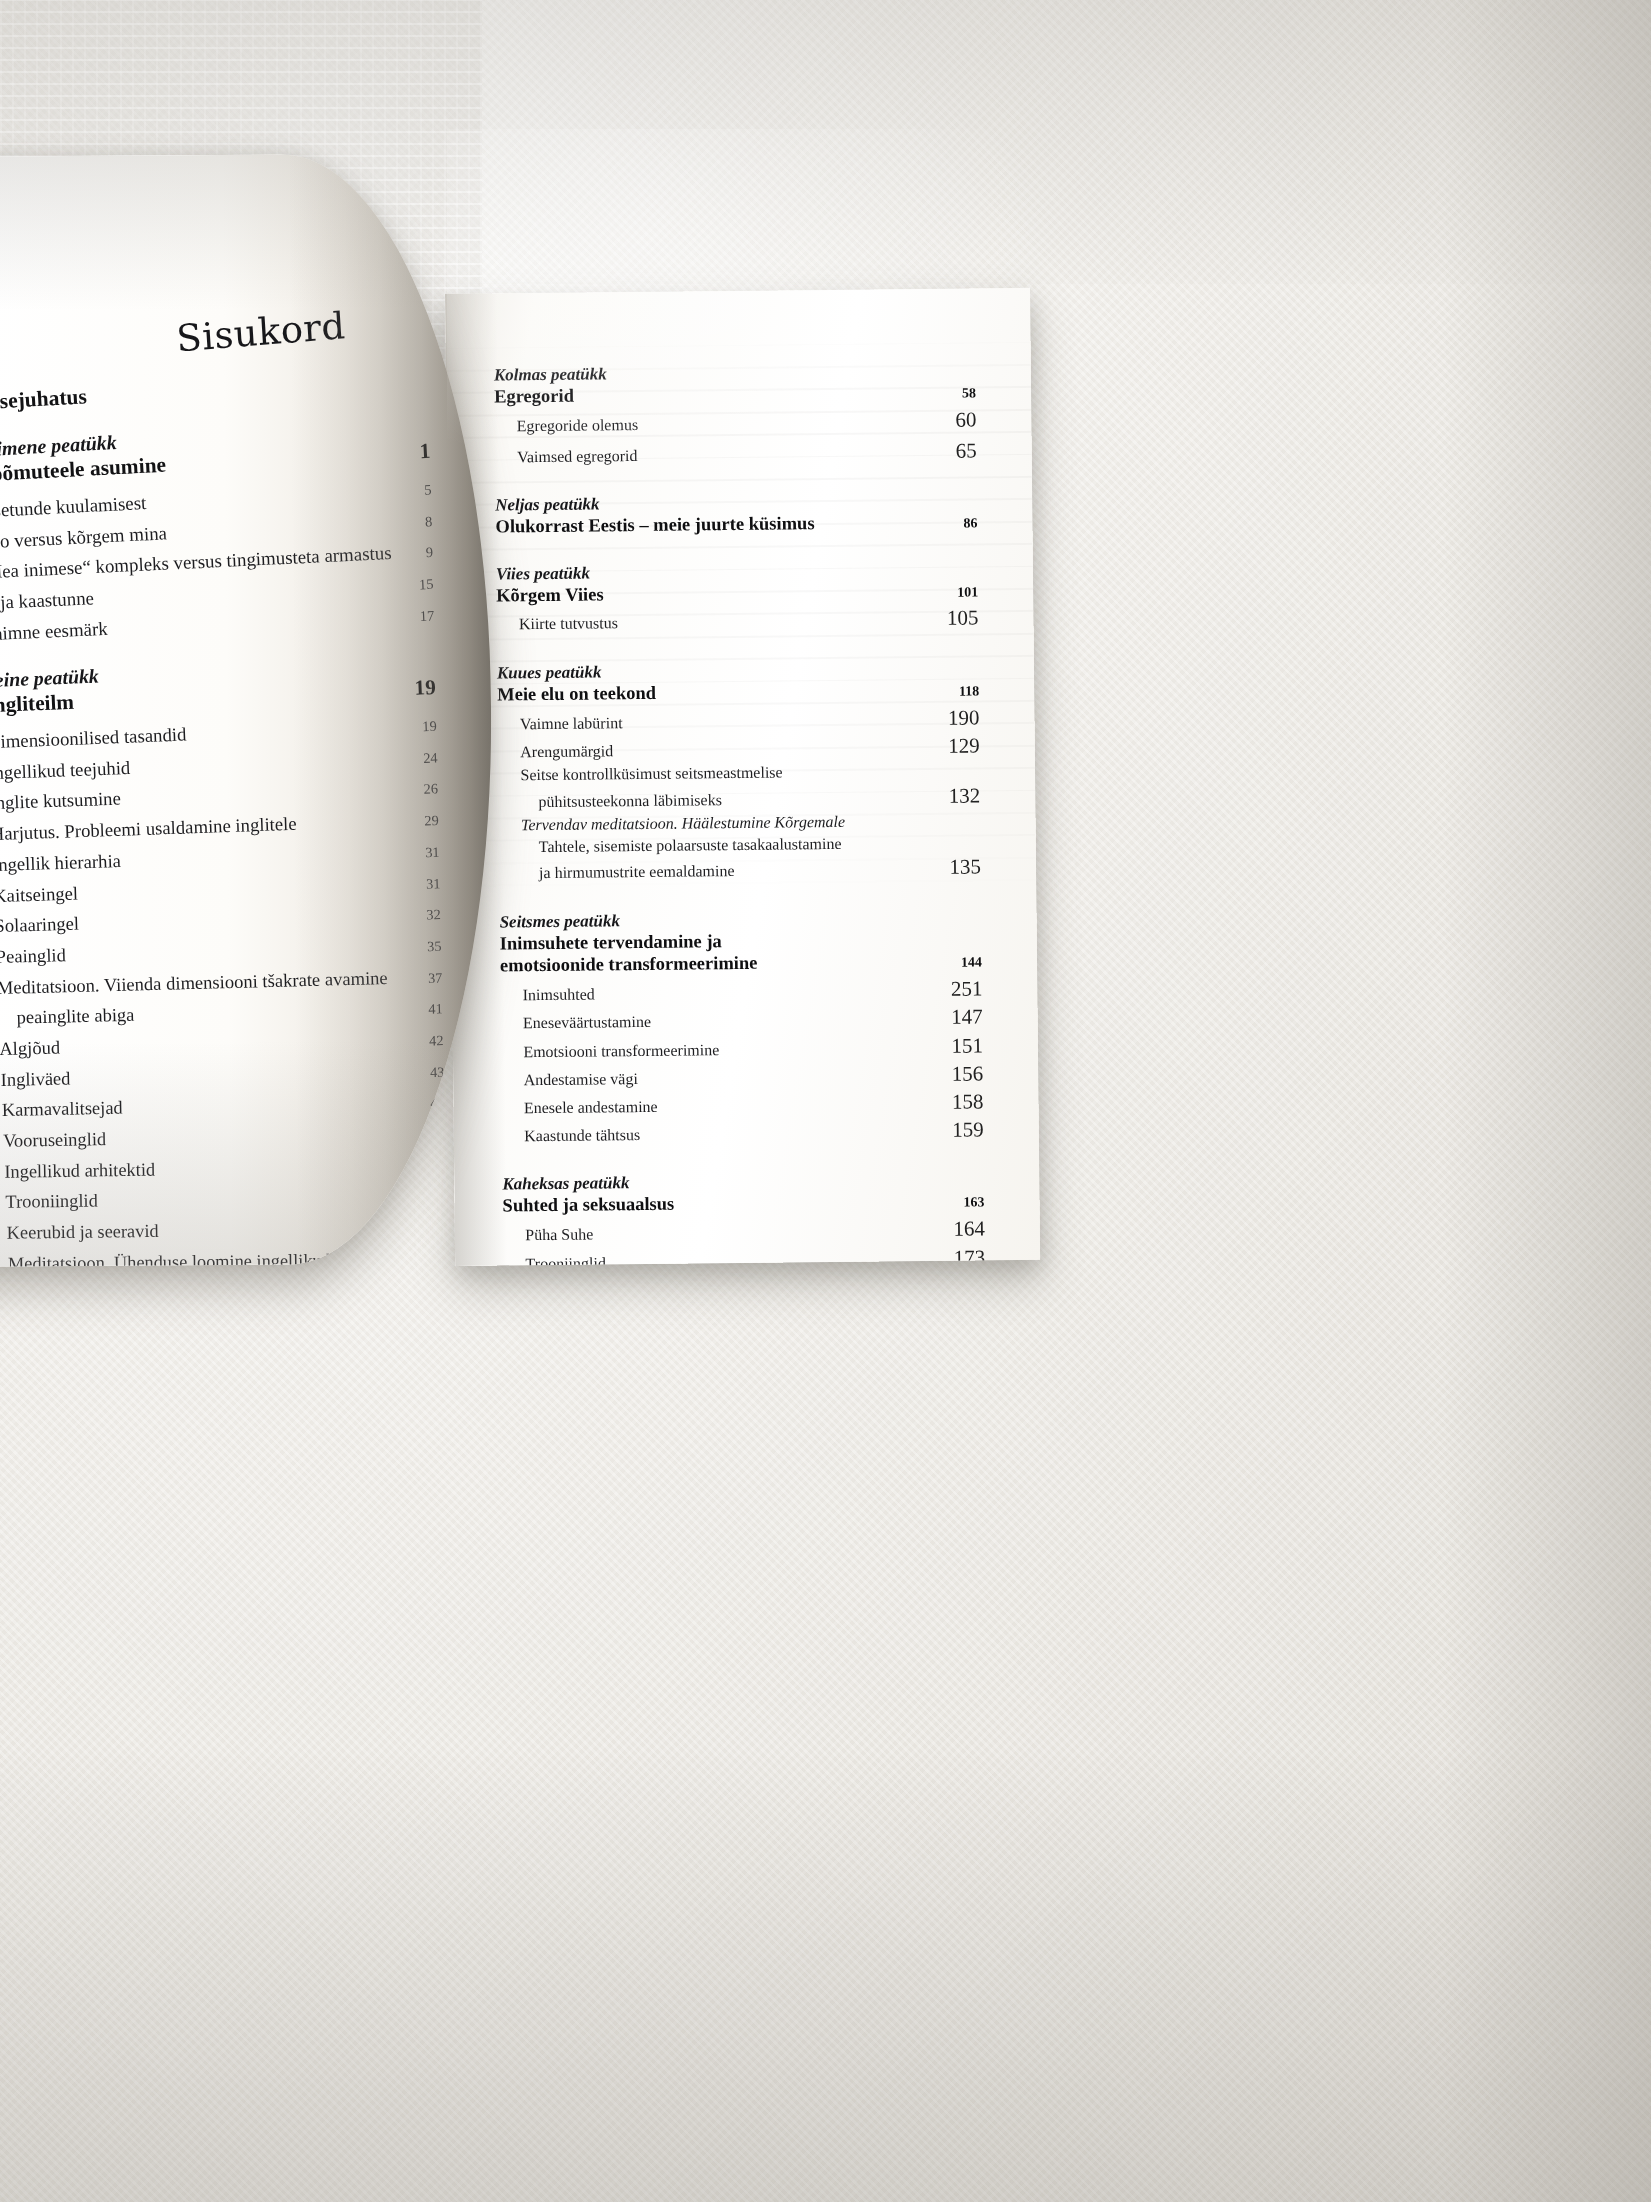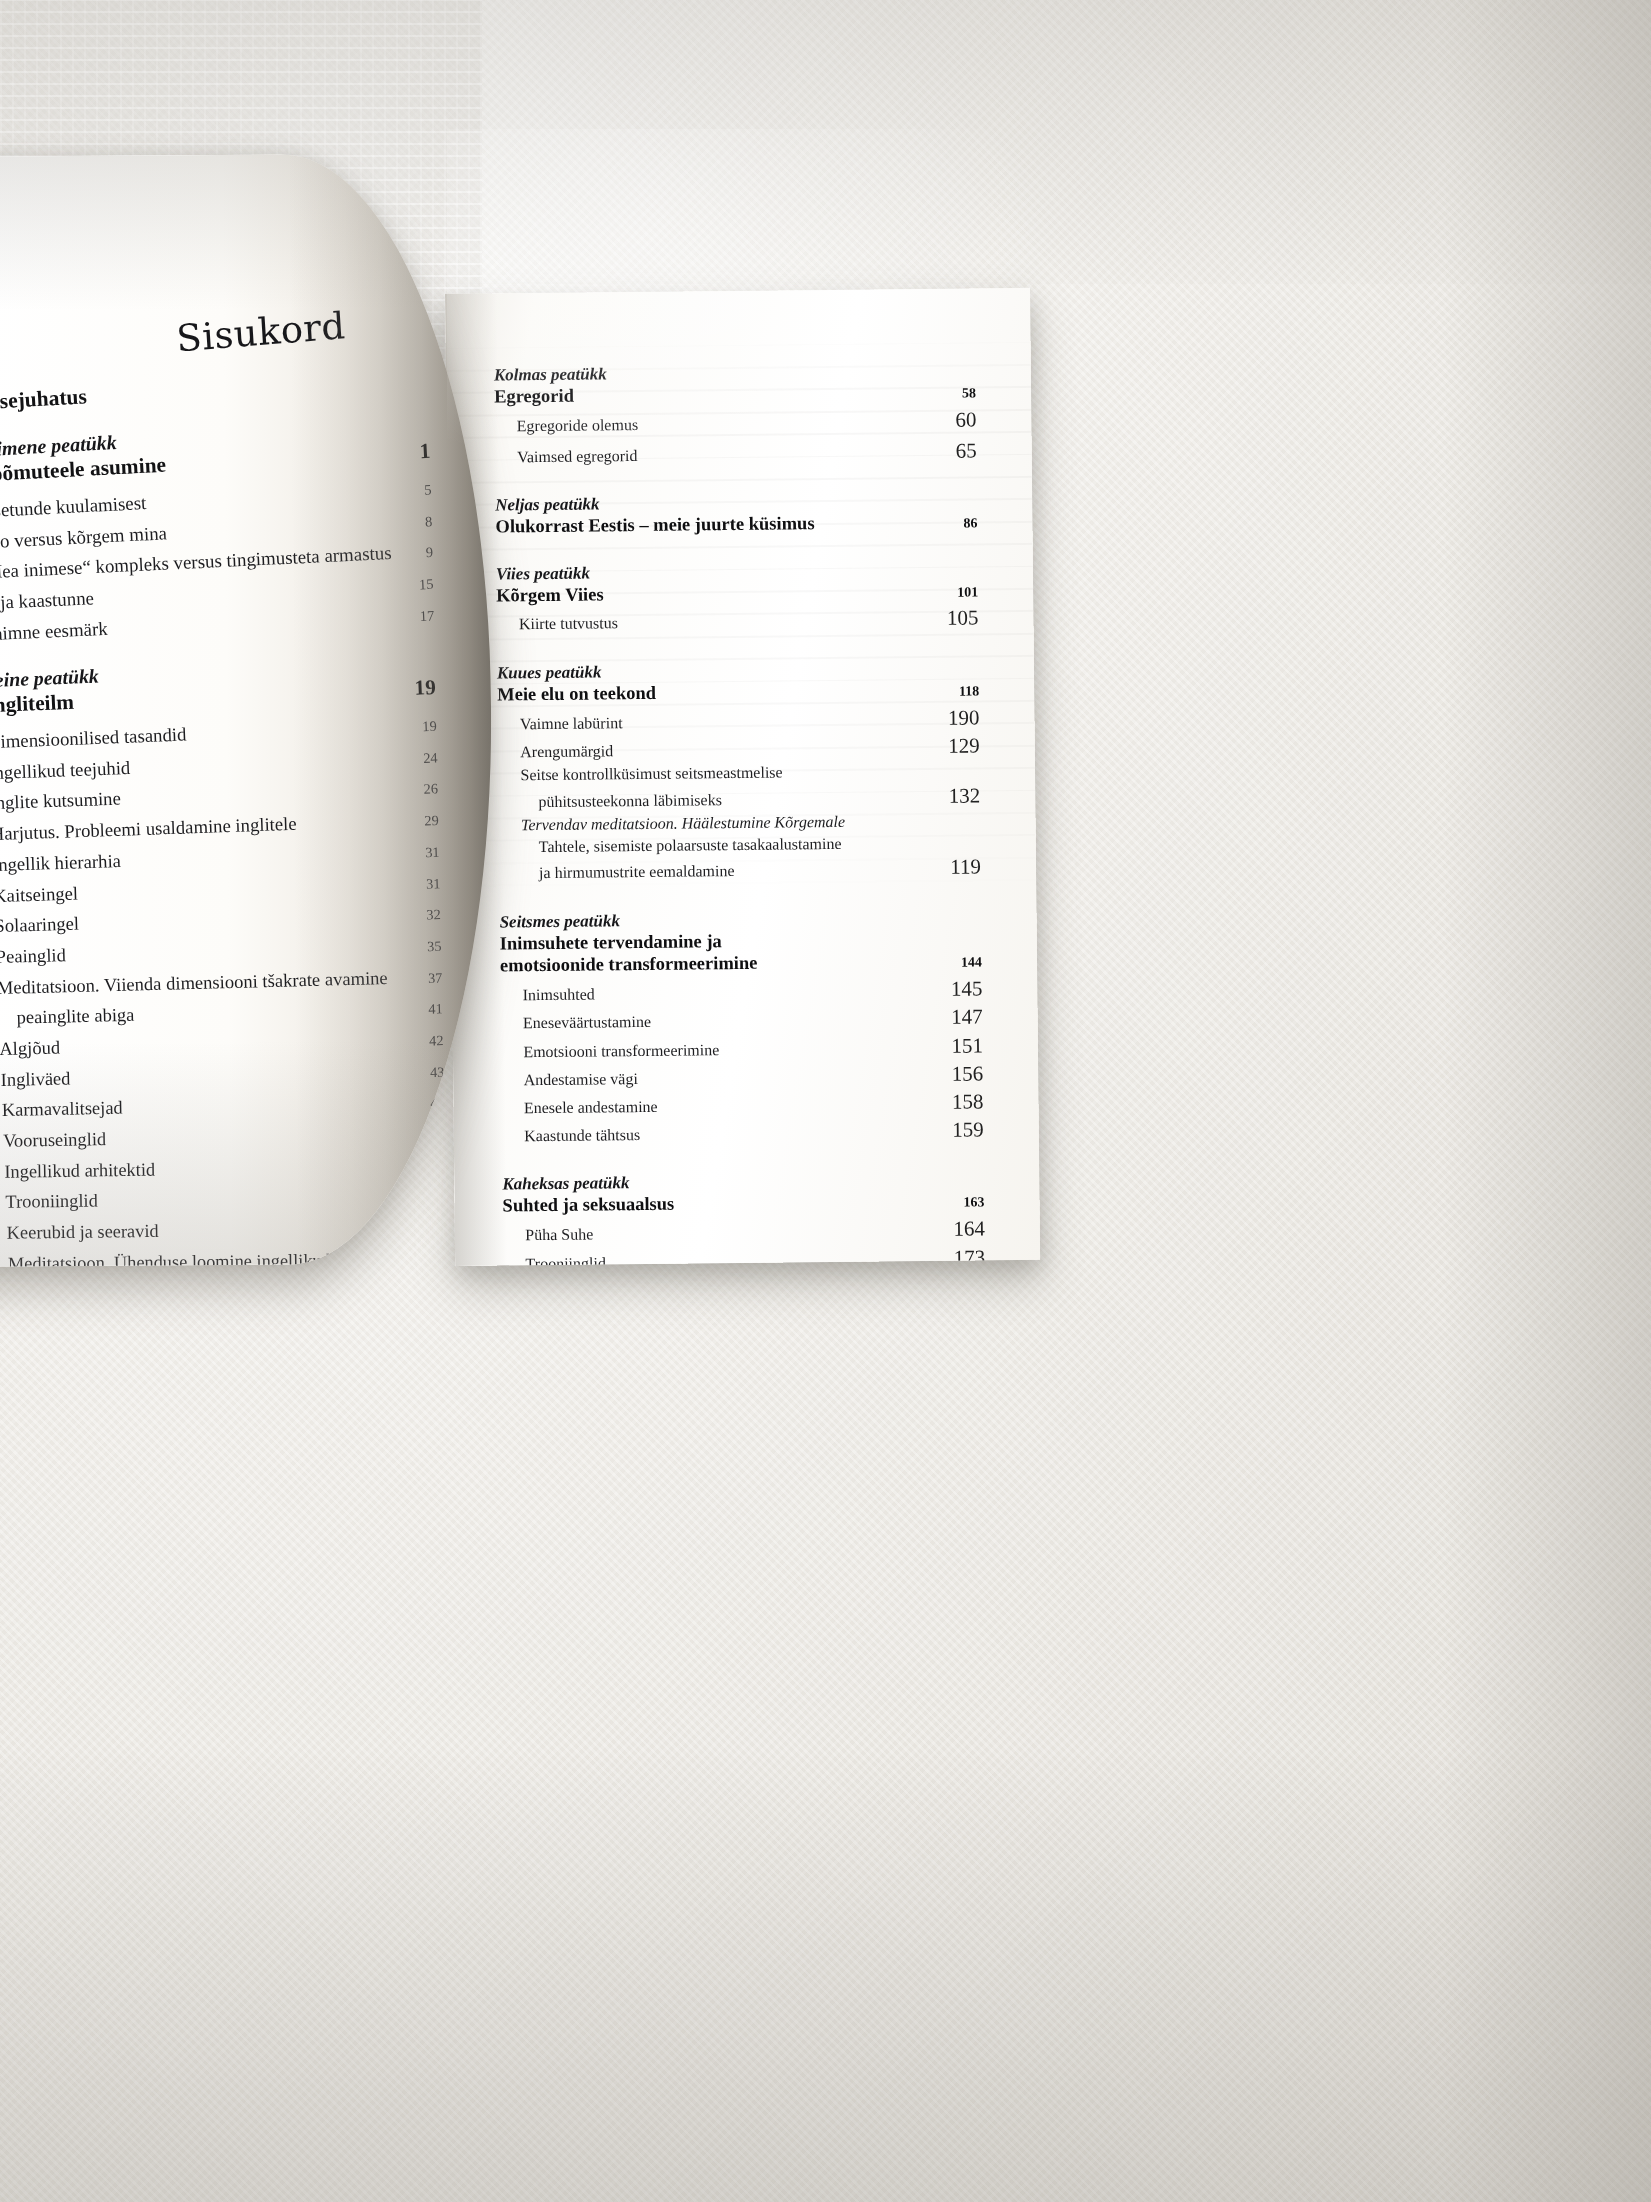--- a/index.html
+++ b/index.html
@@ -342,36 +342,36 @@
             <span class="pg pgcol"></span>
           </div>
           <div class="entry row sub2 noLead">
             <span class="label">Tahtele, sisemiste polaarsuste tasakaalustamine</span>
             <span class="spacer"></span>
             <span class="pg pgcol"></span>
           </div>
           <div class="entry row sub2 noLead">
             <span class="label">ja hirmumustrite eemaldamine</span>
             <span class="spacer"></span>
-            <span class="pg pgcol">119</span>
+            <span class="pg pgcol">135</span>
           </div>
         </div>
 
         <div>
           <div class="sec-ital">Seitsmes peatükk</div>
           <div class="sec-bold">Inimsuhete tervendamine ja</div>
           <div class="entry sec-bold">
             <span class="label">emotsioonide transformeerimine</span>
             <span class="spacer"></span>
             <span class="pg pgcol">144</span>
           </div>
           <div class="entry row">
             <span class="label">Inimsuhted</span>
             <span class="spacer"></span>
-            <span class="pg pgcol">145</span>
+            <span class="pg pgcol">251</span>
           </div>
           <div class="entry row noLead">
             <span class="label">Eneseväärtustamine</span>
             <span class="spacer"></span>
             <span class="pg pgcol">147</span>
           </div>
           <div class="entry row noLead">
             <span class="label">Emotsiooni transformeerimine</span>
             <span class="spacer"></span>
             <span class="pg pgcol">151</span>

